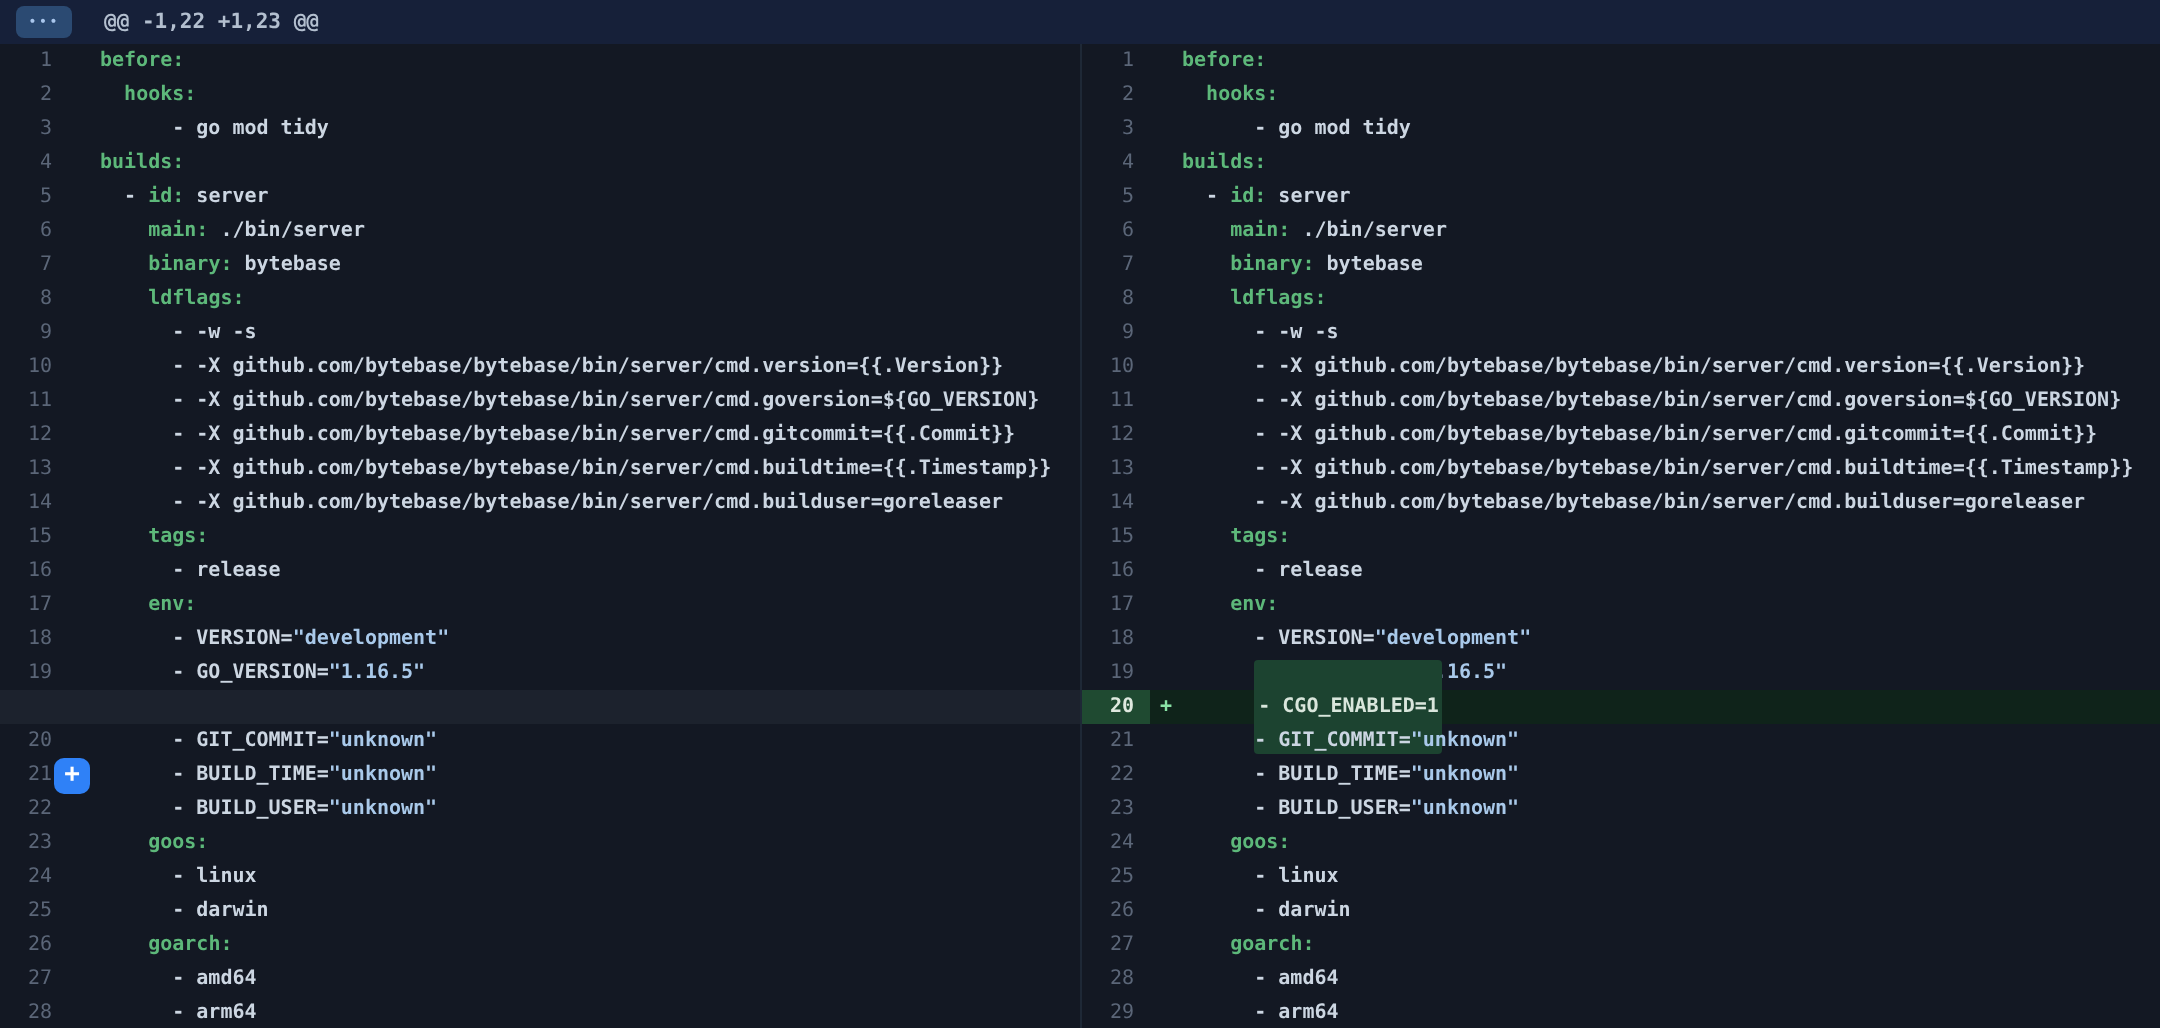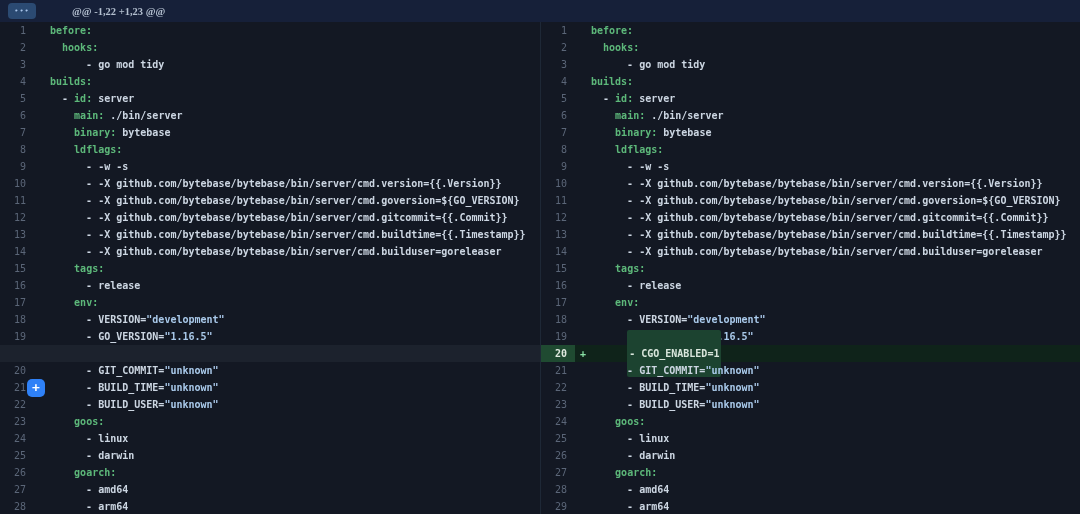--- a/index.html
+++ b/index.html
@@ -12,21 +12,21 @@
   .topbar {
     height:22px; background:#162039; display:flex; align-items:center; padding-left:8px;
   }
   .more-btn {
     width:28px; height:16px; border:none; border-radius:4px; background:#2b4a72;
     color:#a9c6ec; font-size:7px; letter-spacing:1px; line-height:1;
     display:flex; align-items:center; justify-content:center; cursor:pointer;
     font-family:"DejaVu Sans Mono", monospace;
   }
   .hunk {
-    margin-left:36px; color:#b3bfcf; font-size:10.5px; font-weight:600; white-space:pre;font-family:Liberation Serif, serif;
+    margin-left:16px; color:#b3bfcf; font-size:10.5px; font-weight:600; white-space:pre;
   }
   .panes { display:flex; }
   .pane { width:540px; flex:none; }
   .pane.right { border-left:1px solid #1e2836; }
   .row { height:17px; display:flex; align-items:center; position:relative; }
   .gutter {
     width:34px; flex:none; height:100%; display:flex; align-items:center; justify-content:flex-end;
     padding-right:8px; color:#5b6678; font-size:10px; cursor:pointer;
   }
   .marker {

